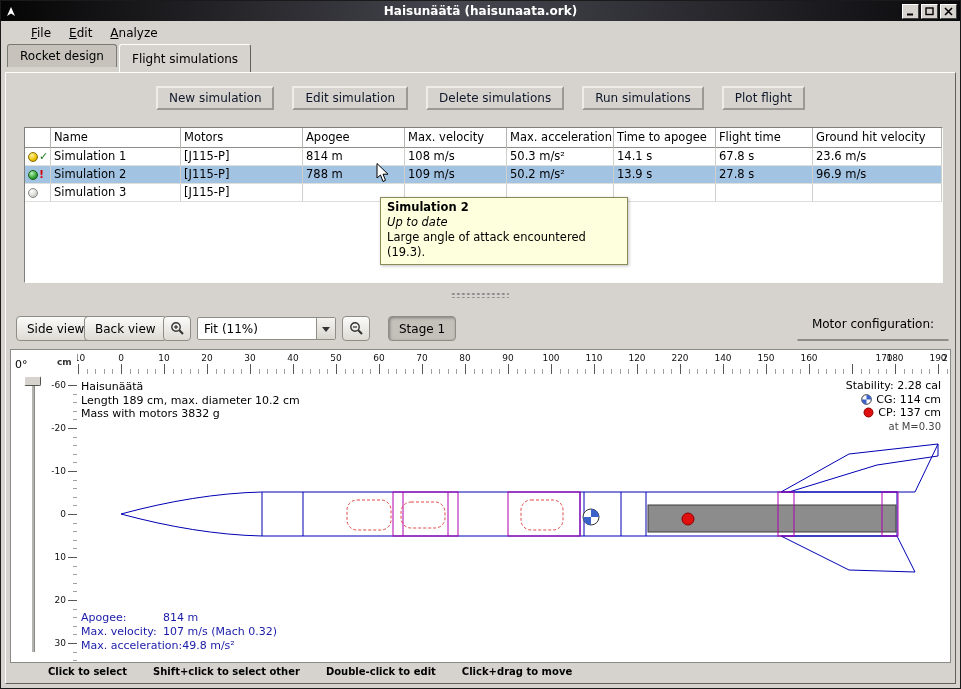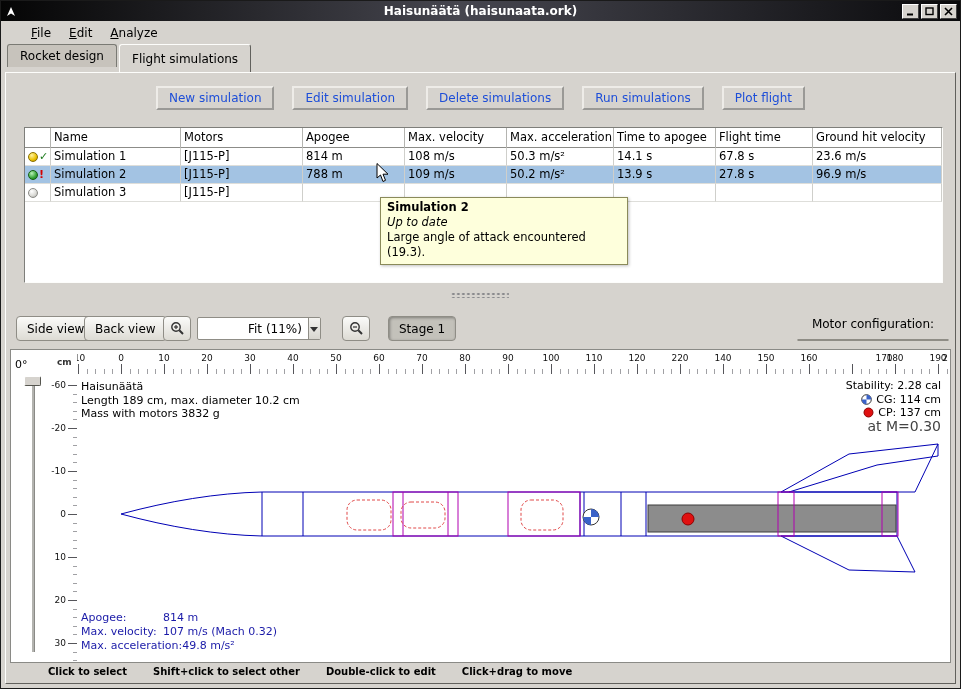--- a/index.html
+++ b/index.html
@@ -53,21 +53,21 @@
     position:absolute;top:71px;left:4px;right:4px;bottom:4px;
     background:#d6d3ce;border:1px solid;border-color:#fdfdfb #61605c #61605c #fdfdfb;
   }
   
   .sim-toolbar{
     position:absolute;top:13px;left:0;right:0;height:24px;
     display:flex;justify-content:center;gap:18px;
   }
   .btn3d{
     background:#d6d3ce;border:2px outset #eeece8;
-    font-family:inherit;font-size:12px;padding:2px 11px;color:#1d4ed8;
+    font-family:inherit;font-size:12px;padding:2px 11px;color:#0f172a;
   }
   
   .table-wrap{
     position:absolute;left:18px;top:54px;width:919px;height:156px;
     background:#fff;border:1px solid;border-color:#7e7e7a #fdfdfb #fdfdfb #7e7e7a;
     overflow:hidden;
     --cols:26px 130px 122px 102px 102px 107px 102px 97px minmax(0,1fr);
   }
   .tgrid-head{display:grid;grid-template-columns:var(--cols);height:20px;}
   .th{
@@ -160,21 +160,21 @@
       repeating-linear-gradient(to bottom,#a0a0a4 0 1px,transparent 1px 8.6px);
     background-size:9px 600px,4px 600px;
     background-position:right 0 top 11px,right 0 top 11px;
     background-repeat:no-repeat,no-repeat;
   }
   .vlab{position:absolute;right:11px;transform:translateY(-50%);font-size:9px;color:#111;}
   .canvas{position:absolute;left:66px;top:24px;right:1px;bottom:1px;overflow:hidden;}
   .info-block{position:absolute;left:4px;top:6px;font-size:11px;line-height:13.5px;}
   .stab-block{position:absolute;right:8px;top:5px;font-size:11px;line-height:13.5px;text-align:right;}
   .stab-line{display:flex;justify-content:flex-end;align-items:center;gap:4px;}
-  .mach-line{font-size:14px;color:#444;}
+  .mach-line{font-size:10px;color:#444;}
   .flight-block{position:absolute;left:4px;bottom:8px;font-size:11px;line-height:14px;color:#1a1aa8;}
   .fd-row{display:flex;}
   .fd-label{min-width:82px;}
   
   .hint-bar{
     position:absolute;left:0;right:0;top:590px;height:17px;
     display:flex;align-items:center;gap:26px;padding-left:42px;
     font-size:10px;font-weight:bold;background:#d6d3ce;
   }
 </style>
@@ -304,21 +304,21 @@
     <button class="vbtn" style="left:10px;">Side view</button>
     <button class="vbtn" style="left:78px;">Back view</button>
     <button class="vbtn icon-btn" style="left:157px;">
       <svg width="15" height="15" viewBox="0 0 15 15">
         <circle cx="6" cy="6" r="4.2" fill="none" stroke="#333" stroke-width="1.4"></circle>
         <line x1="9.3" y1="9.3" x2="13" y2="13" stroke="#333" stroke-width="2"></line>
         <line x1="4" y1="6" x2="8" y2="6" stroke="#333" stroke-width="1.2"></line>
         <line x1="6" y1="4" x2="6" y2="8" stroke="#333" stroke-width="1.2"></line>
       </svg>
     </button>
-    <div class="combo" style="left:191px;width:124px;padding-left:44px;">
+    <div class="combo" style="left:191px;width:139px;">
       <span class="val">Fit (11%)</span>
       <span class="arrow-box">
           <span class="arr"></span>
         </span>
     </div>
     <button class="vbtn icon-btn" style="left:336px;">
       <svg width="15" height="15" viewBox="0 0 15 15">
         <circle cx="6" cy="6" r="4.2" fill="none" stroke="#333" stroke-width="1.4"></circle>
         <line x1="9.3" y1="9.3" x2="13" y2="13" stroke="#333" stroke-width="2"></line>
         <line x1="4" y1="6" x2="8" y2="6" stroke="#333" stroke-width="1.2"></line>

